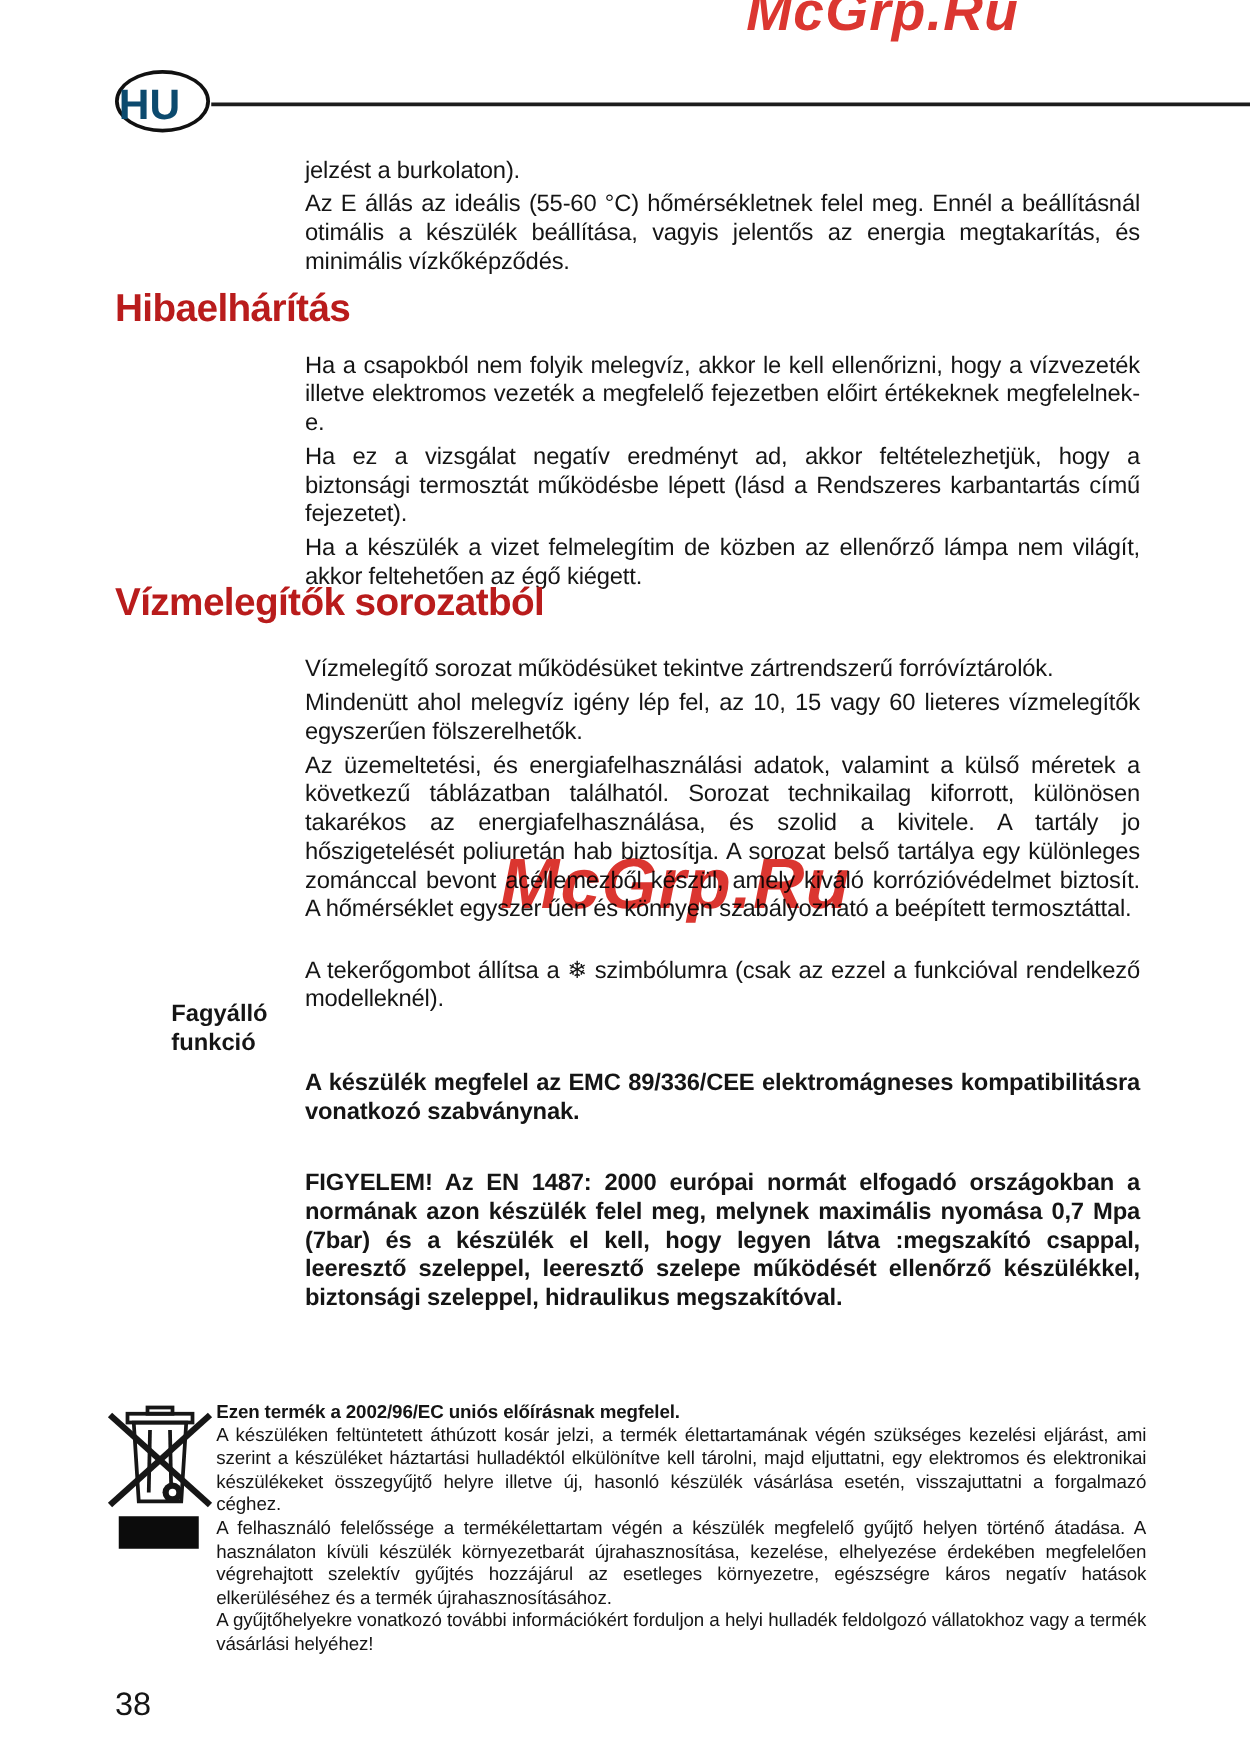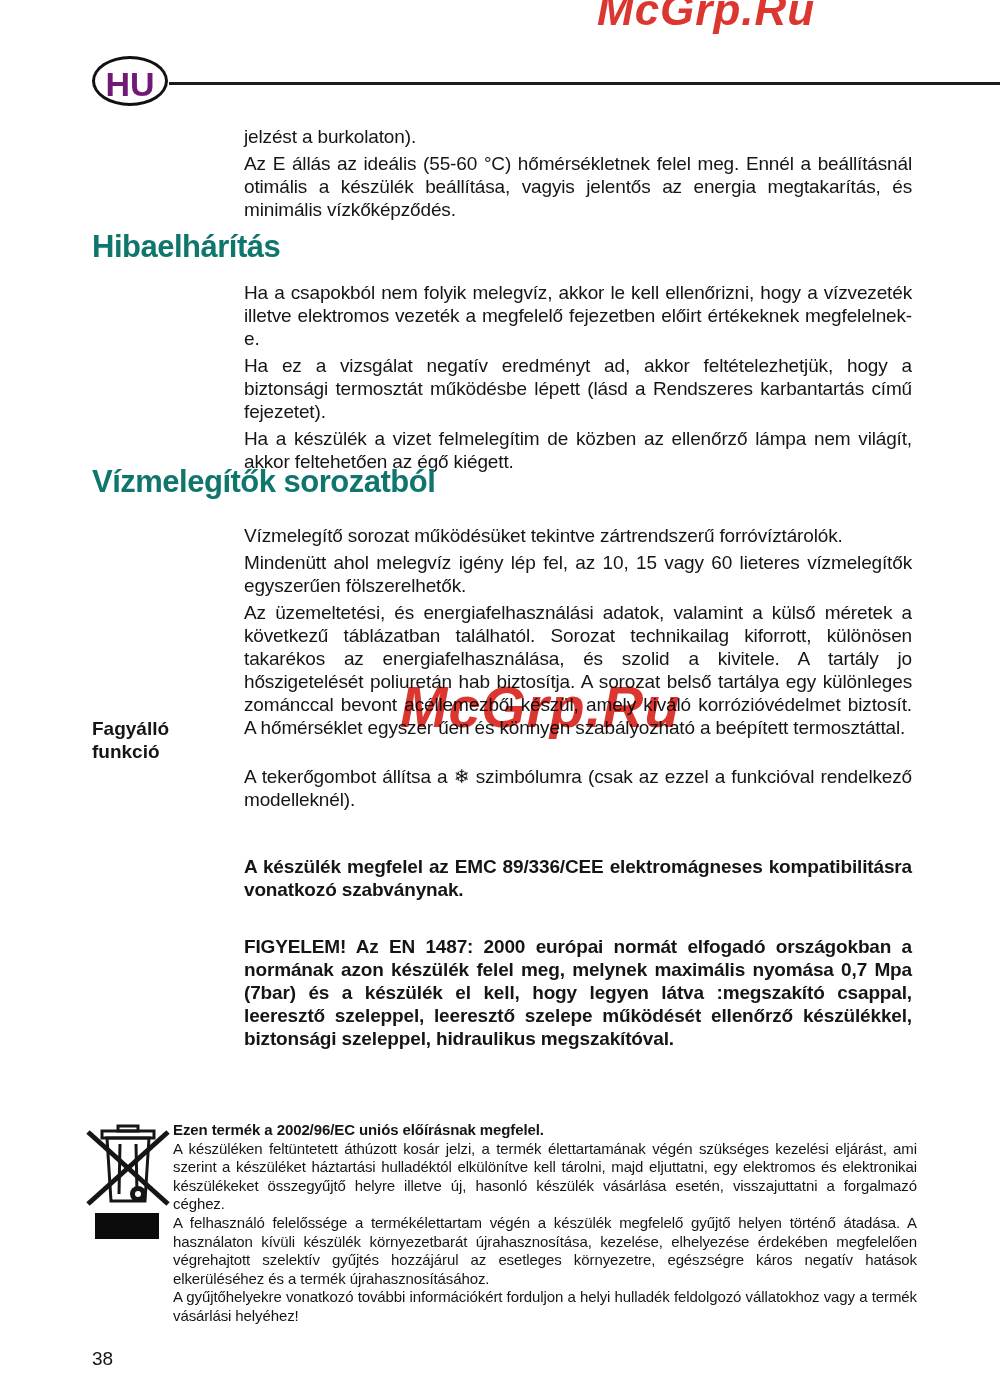--- a/index.html
+++ b/index.html
@@ -12,24 +12,24 @@
     font-family:"Liberation Sans", sans-serif;
     color:#151515;
     -webkit-font-smoothing:antialiased;
   }
   
   .hu-badge{
     position:absolute;left:92px;top:56px;
     width:76px;height:50px;
     border:3px solid #111;border-radius:50%;
     font-size:34px;font-weight:bold;
-    line-height:50px;text-align:center;
+    line-height:50px;text-align:left;
     letter-spacing:0;
     box-sizing:border-box;
-    color:#701a75;
+    color:#0c4a6e;
   }
   .header-line{
     position:absolute;left:169px;top:82px;
     width:831px;height:3px;background:#1c1c1c;
   }
   
   .wm{
     position:absolute;
     font-weight:bold;font-style:italic;
     white-space:nowrap;
@@ -45,49 +45,49 @@
     position:absolute;left:240px;width:676px;
     font-size:19px;line-height:23px;
     letter-spacing:-0.15px;
     text-align:justify;
   }
   .tblock p{margin:4px;}
   .bold{font-weight:bold;}
   h1.sect{
     position:absolute;left:92px;margin:0;
     font-size:31px;font-weight:bold;
-    letter-spacing:-0.5px;color:#0f766e;
+    letter-spacing:-0.5px;color:#b91c1c;
     white-space:nowrap;
   }
   .side-label{
     position:absolute;left:92px;width:100px;
     font-size:19px;line-height:23px;font-weight:bold;
   }
   
   .intro{top:121px;}
   .h1-trouble{top:229px;}
   .trouble{top:277px;}
   .h1-series{top:464px;}
   .series{top:520px;}
-  .frost-label{top:717px;}
+  .frost-label{top:800px;margin-left:45px;}
   .frost{top:761px;}
   .emc{top:851px;font-weight:bold;}
   .attention{top:931px;font-weight:bold;}
   
   .weee-icon{position:absolute;left:86px;top:1124px;width:84px;height:116px;}
   .weee-text{
     position:absolute;left:173px;top:1121px;width:744px;
     font-size:15px;line-height:18.6px;
     letter-spacing:-0.1px;
     text-align:justify;
   }
   .weee-text p{margin:0;}
   .page-number{
     position:absolute;left:92px;top:1348px;
-    font-size:19px;
+    font-size:26px;
   }
 </style>
 </head>
 <body>
 
 <div class="page">
 
   <div class="hu-badge">HU</div>
   <div class="header-line"></div>
 

